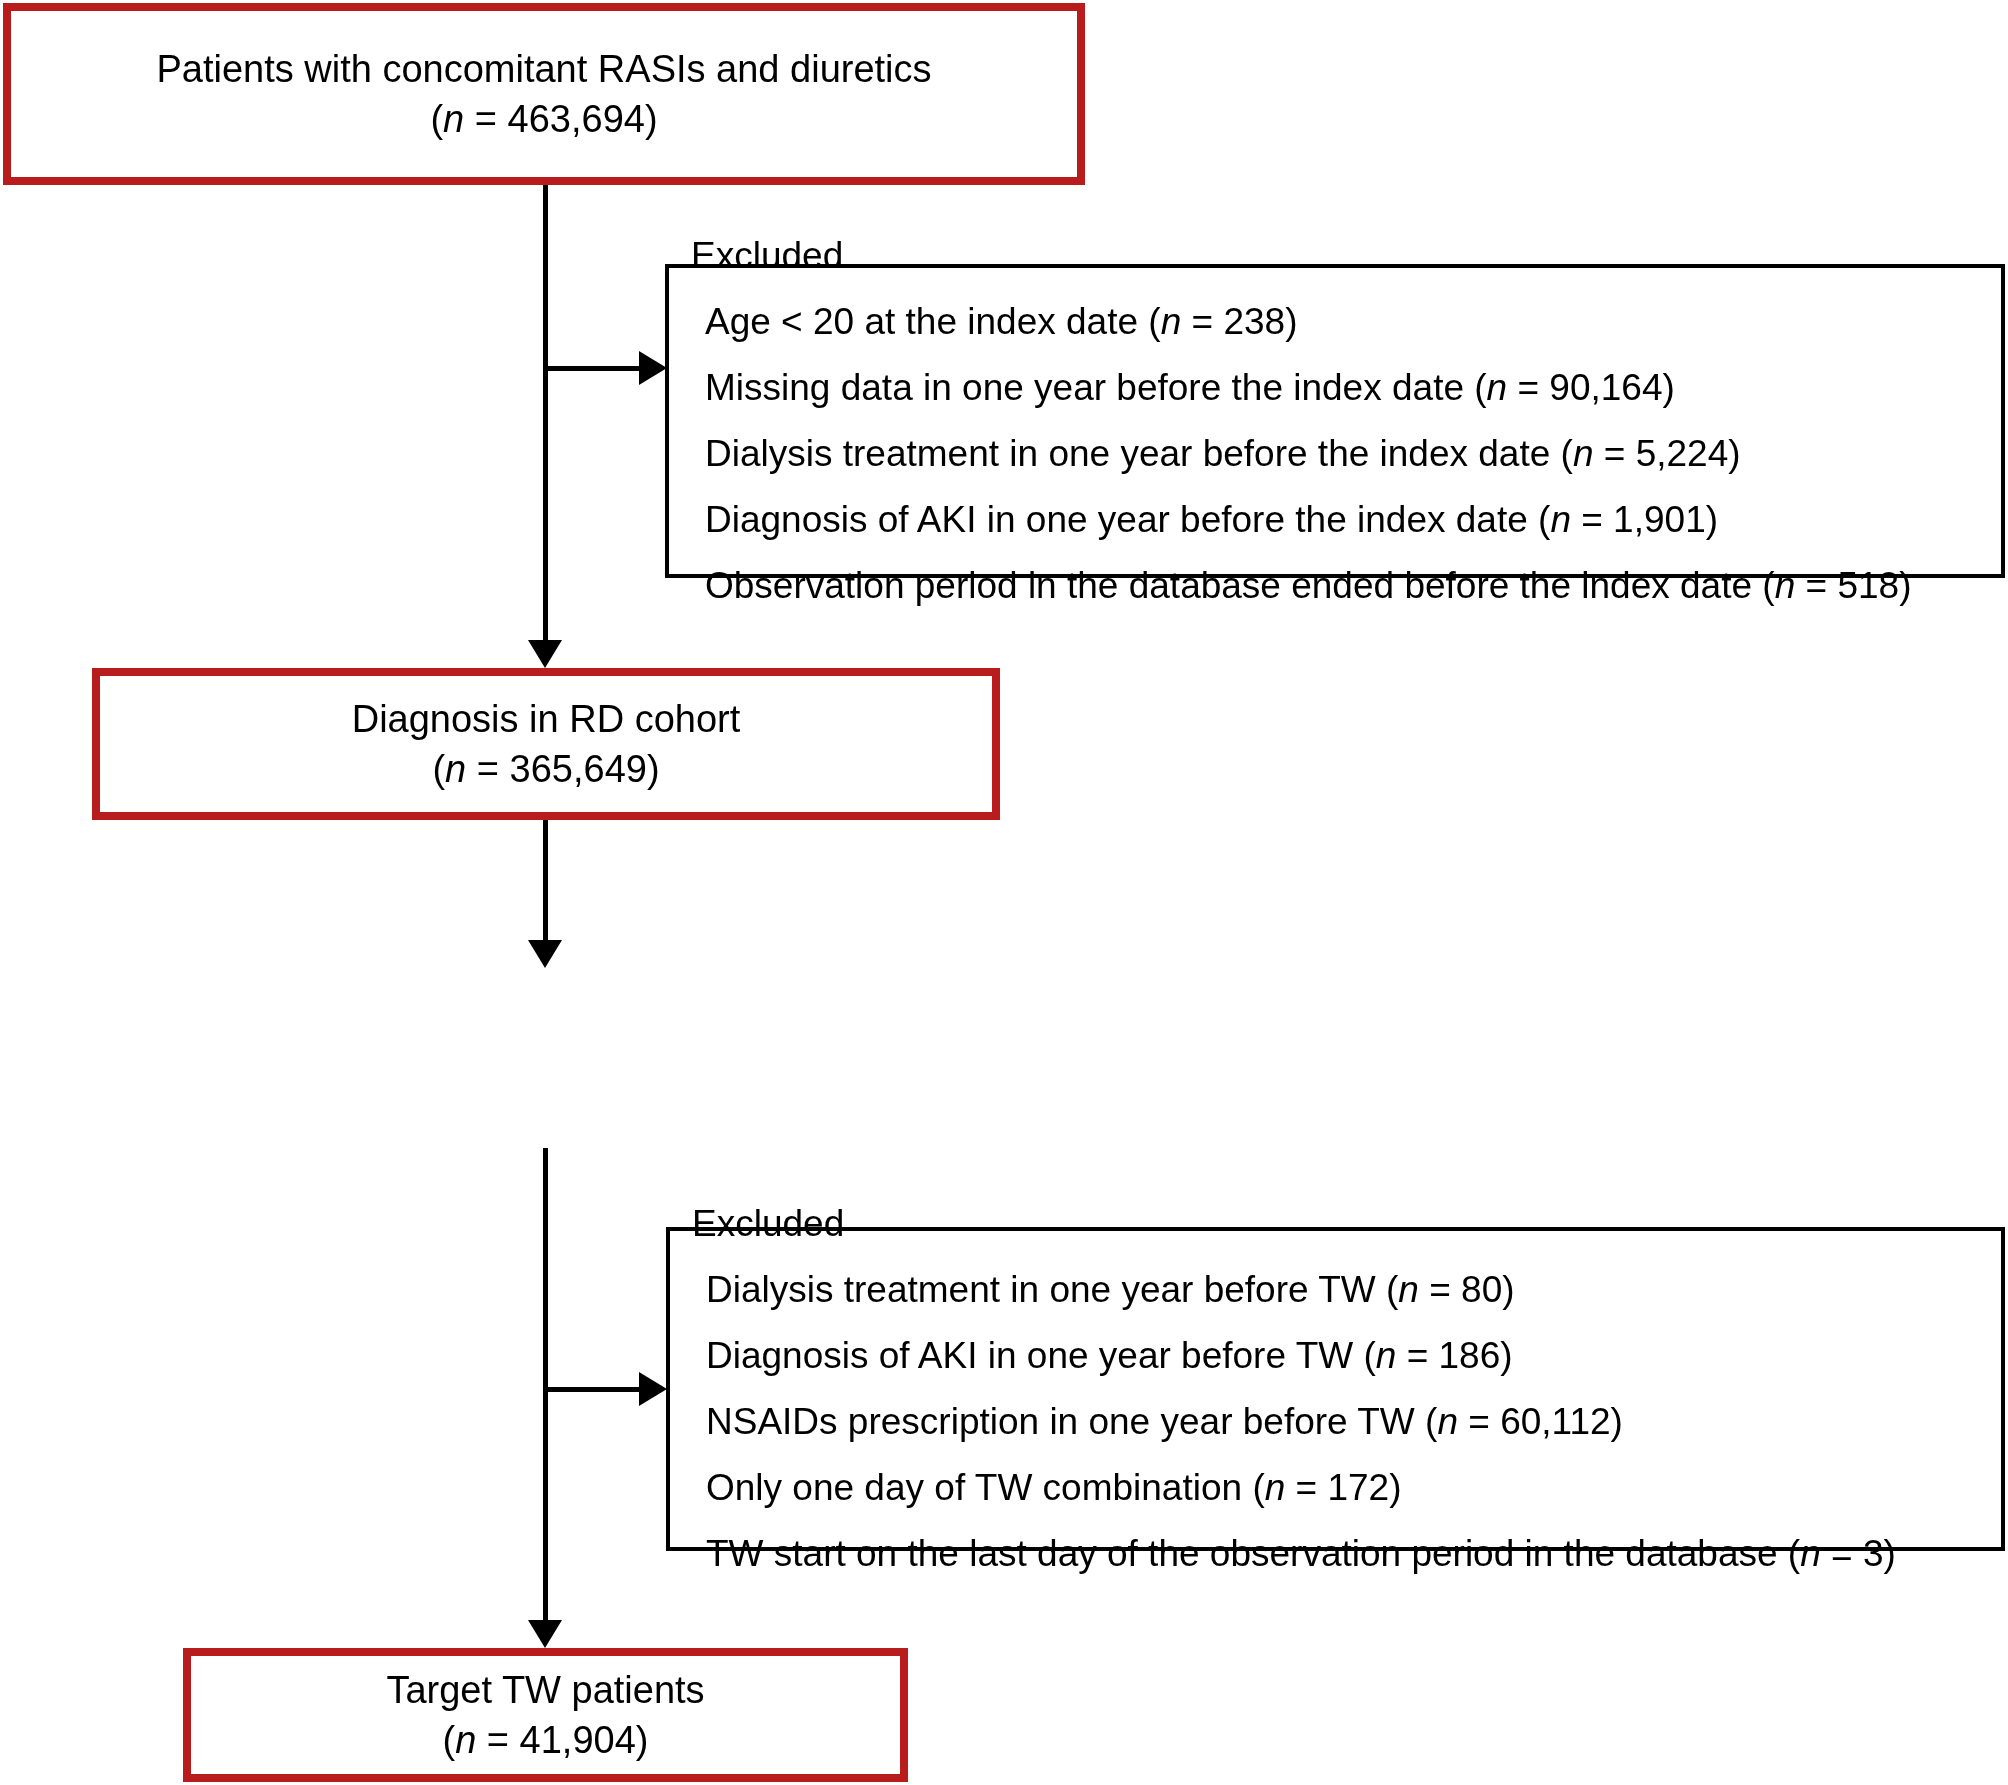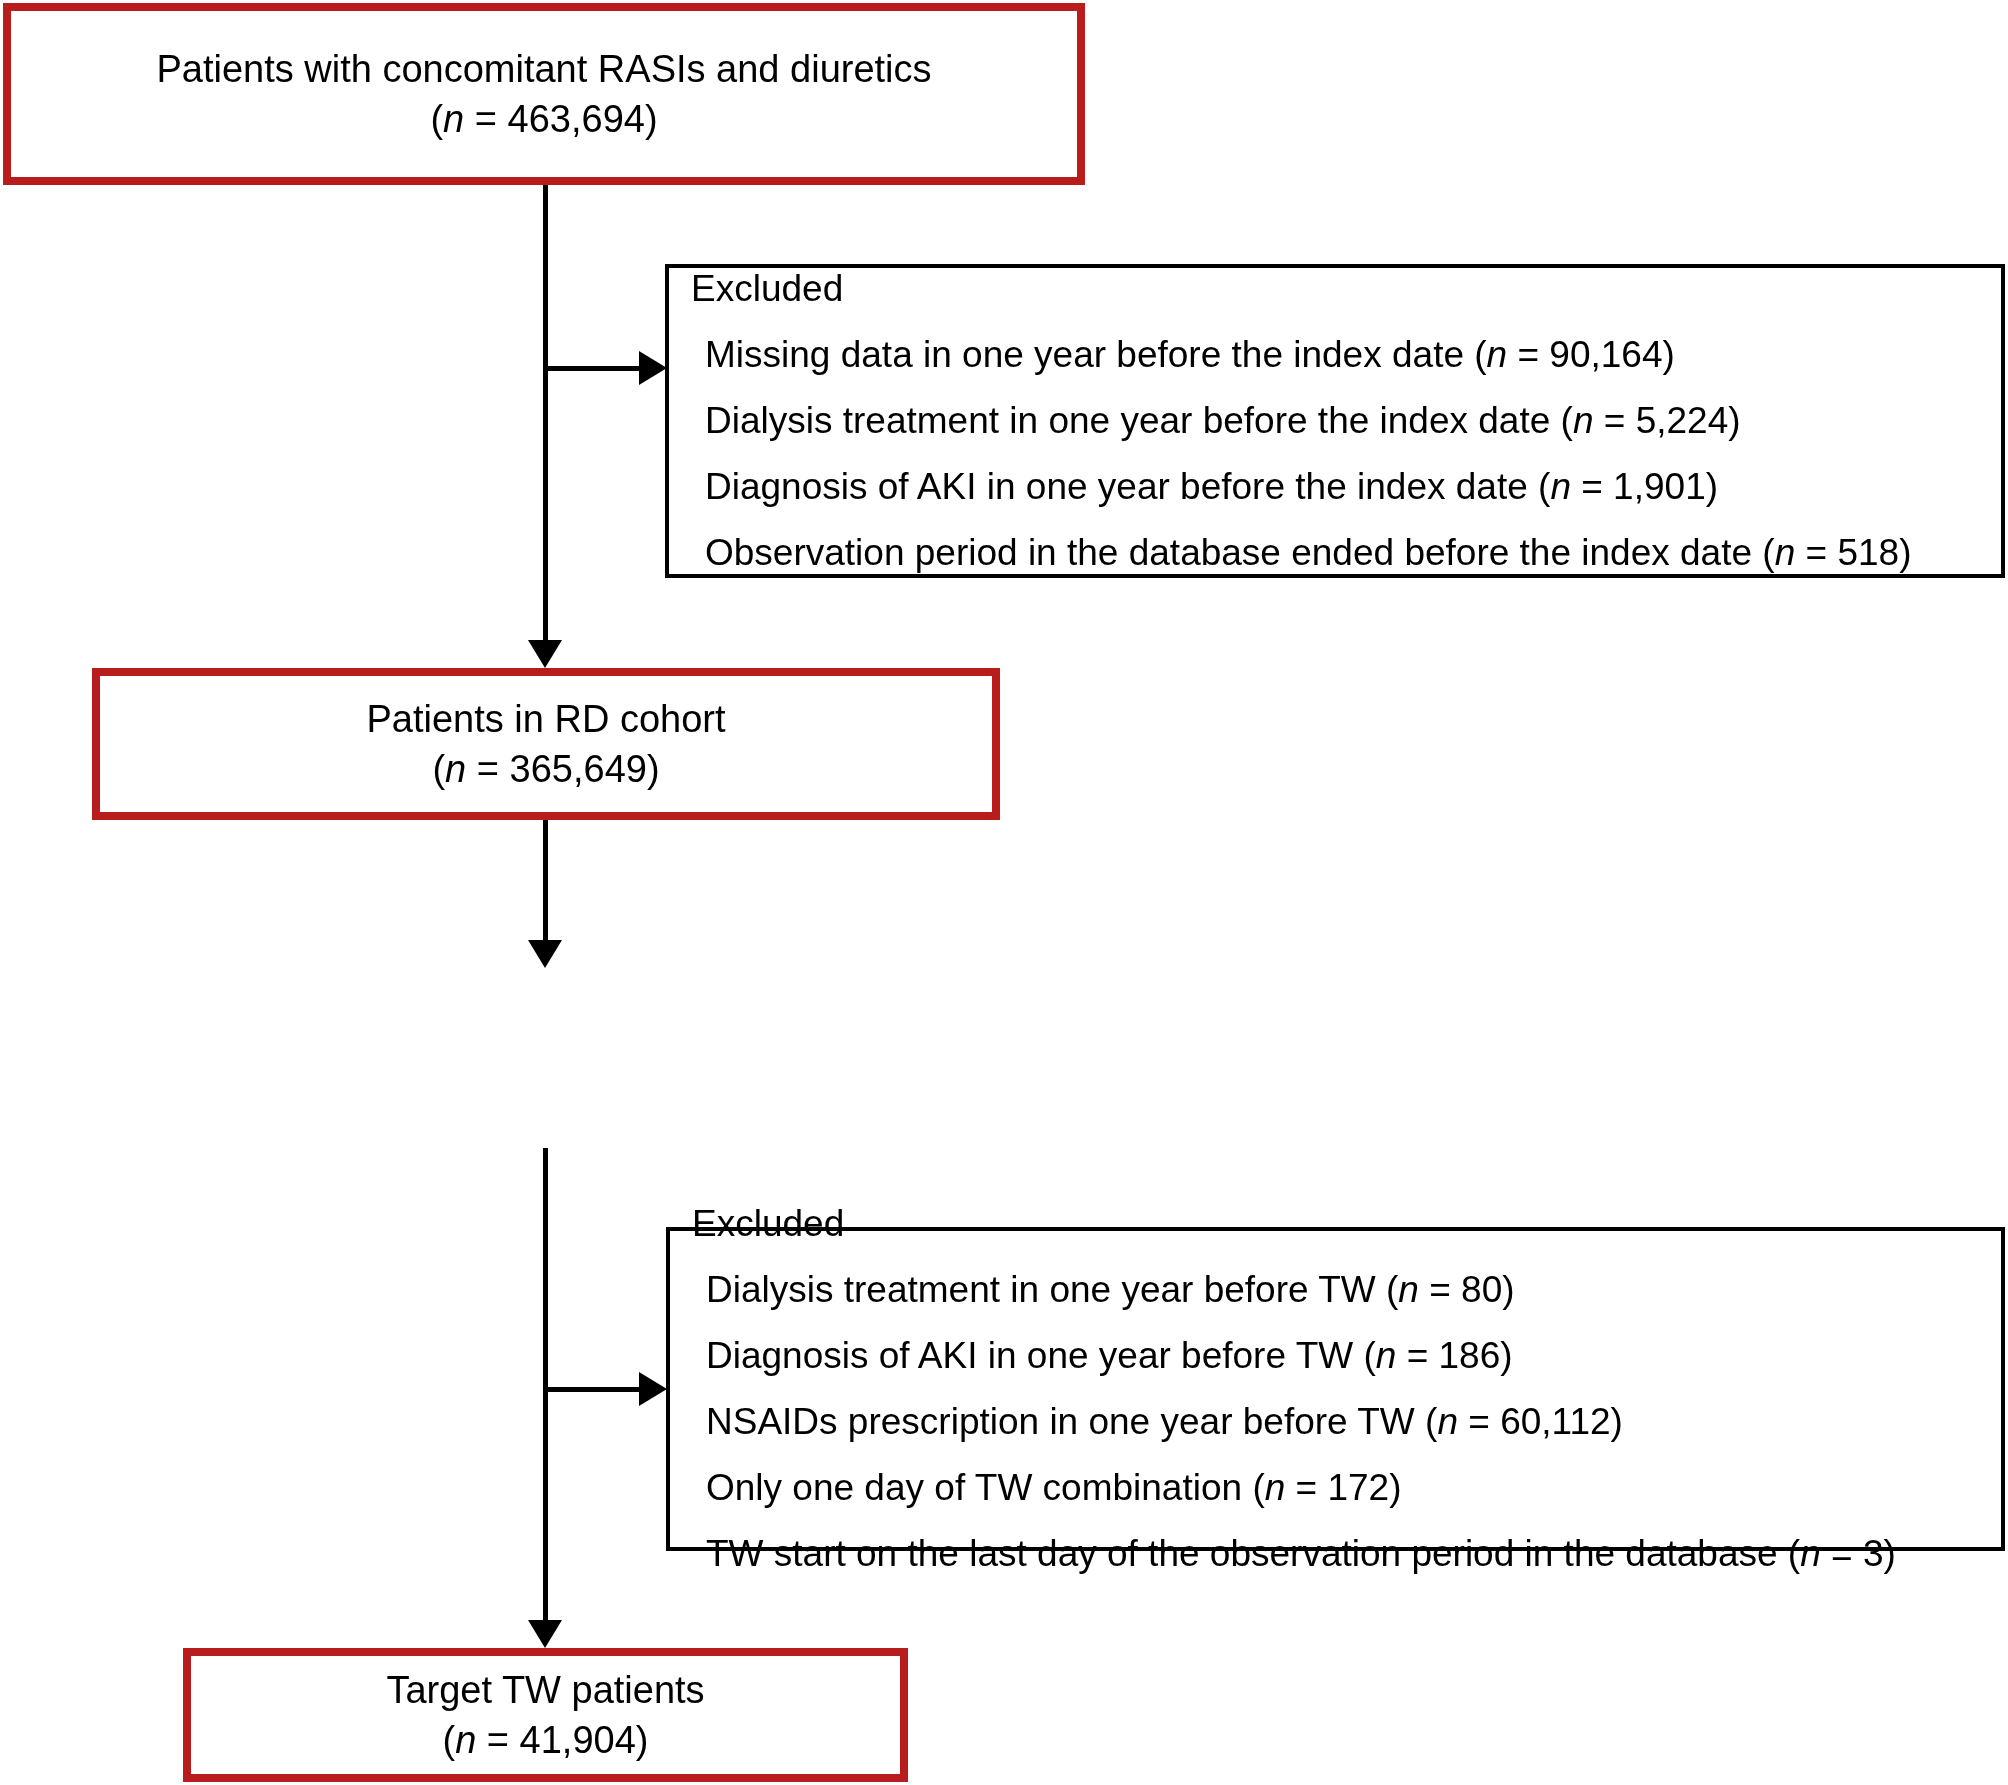--- a/index.html
+++ b/index.html
@@ -102,39 +102,43 @@
 
   <div class="vline" style="left:543px; top:185px; width:5px; height:455px;"></div>
   <div class="arrow-down" style="left:528px; top:640px;"></div>
 
   <div class="hline" style="left:543px; top:366px; width:112px; height:5px;"></div>
   <div class="arrow-right" style="left:639px; top:351px;"></div>
 
   <div class="excl" style="left:665px; top:264px; width:1340px; height:314px;">
     <div class="head">Excluded</div>
     <div class="item">
+      <span>Age &lt; 20 at the index date</span>
+      <span>(<span class="ital">n</span> = 238)</span>
+    </div>
+    <div class="item">
       <span>Missing data in one year before the index date</span>
       <span>(<span class="ital">n</span> = 90,164)</span>
     </div>
     <div class="item">
       <span>Dialysis treatment in one year before the index date</span>
       <span>(<span class="ital">n</span> = 5,224)</span>
     </div>
     <div class="item">
       <span>Diagnosis of AKI in one year before the index date</span>
       <span>(<span class="ital">n</span> = 1,901)</span>
     </div>
     <div class="item">
       <span>Observation period in the database ended before the index date</span>
       <span>(<span class="ital">n</span> = 518)</span>
     </div>
   </div>
 
   <div class="node" style="left:92px; top:668px; width:908px; height:152px;">
-    <span class="line">Patients in RD cohort</span>
+    <span class="line">Diagnosis in RD cohort</span>
     <span class="line">(<span class="ital">n</span> = 365,649)</span>
   </div>
 
   <div class="vline" style="left:543px; top:820px; width:5px; height:120px;"></div>
   <div class="arrow-down" style="left:528px; top:940px;"></div>
 
 
   <div class="vline" style="left:543px; top:1148px; width:5px; height:472px;"></div>
   <div class="arrow-down" style="left:528px; top:1620px;"></div>
 

